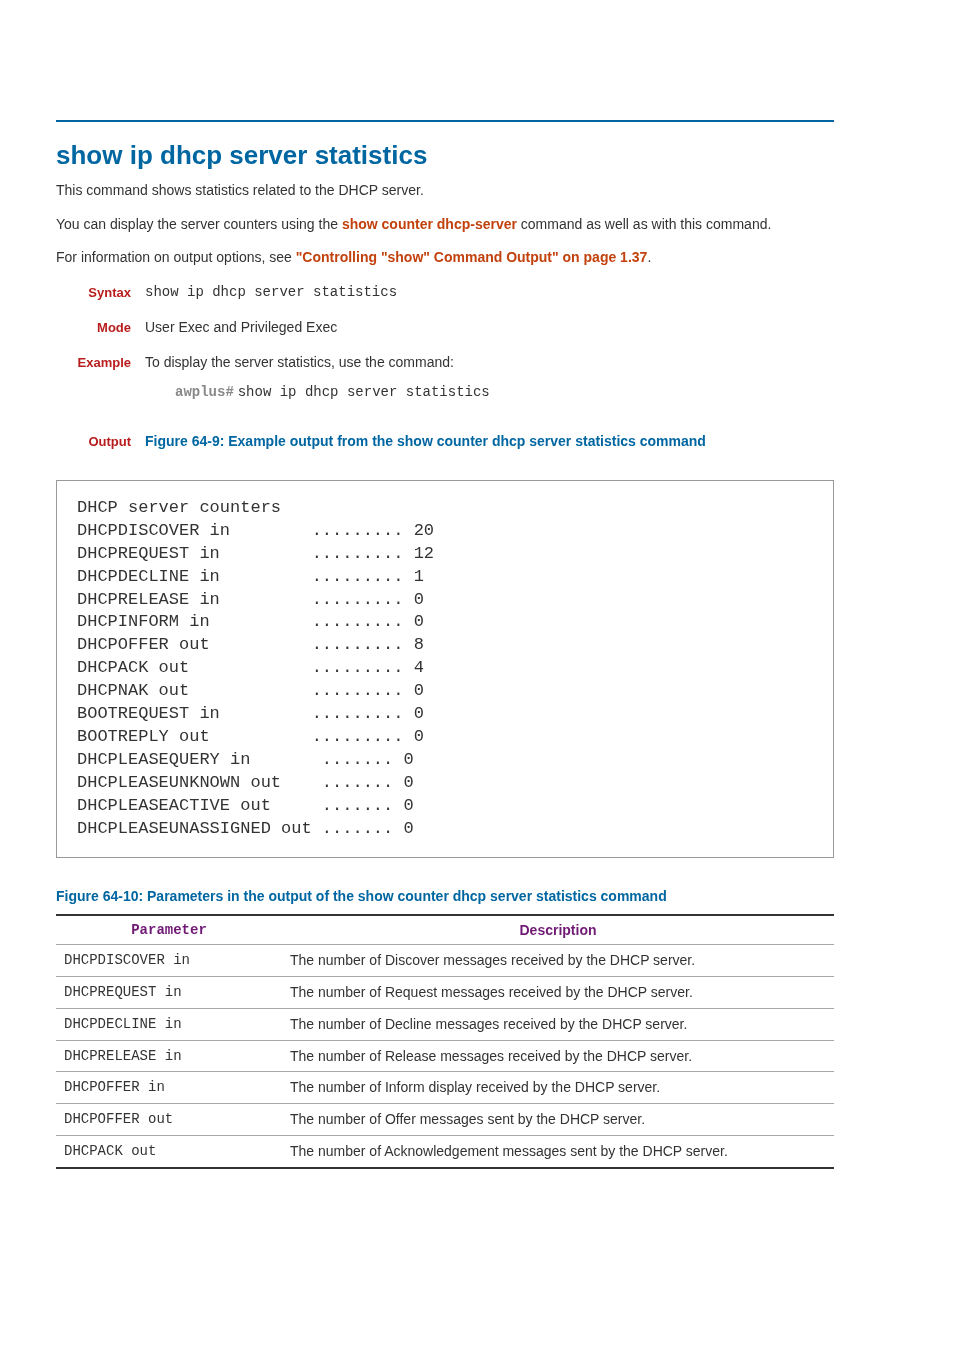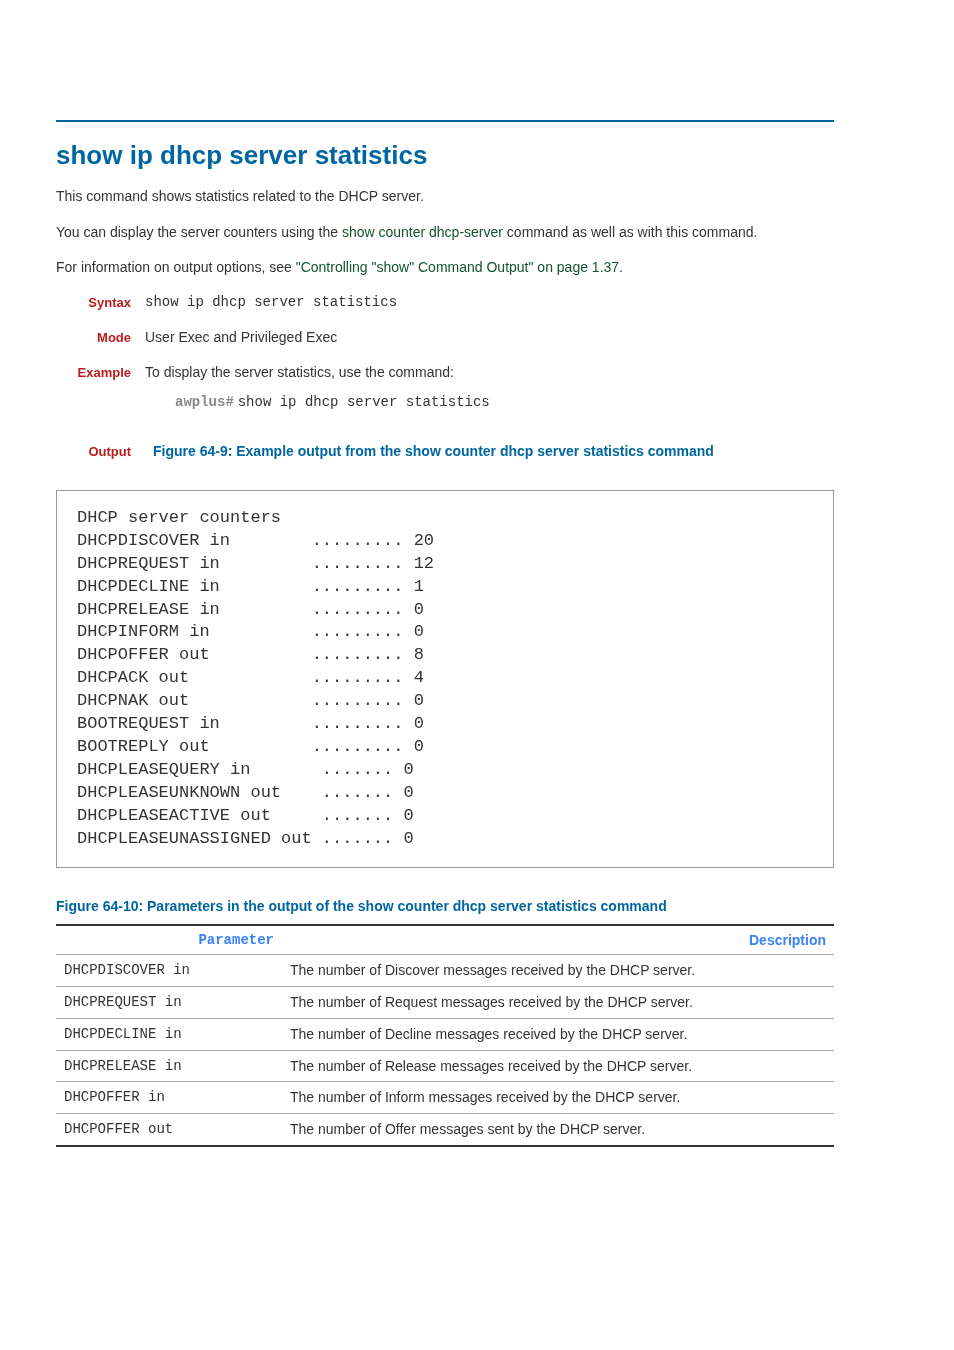--- a/index.html
+++ b/index.html
@@ -18,26 +18,26 @@
     border-top: 2px solid #0066a1;
     margin-bottom: 18px;
   }
   h1 {
     font-size: 26px;
     color: #0066a1;
     font-weight: bold;
     margin: 0 0 10px 0;
   }
   .body-text {
-    margin: 16px 0 14px 0;
+    margin: 8px 0 14px 0;
     line-height: 1.4;
   }
   .link {
-    color: #14532d;
-    font-weight: normal;
+    color: #c2410c;
+    font-weight: bold;
   }
   .field-row {
     display: flex;
     margin: 0 0 14px 0;
     line-height: 1.5;
   }
   .field-label {
     width: 75px;
     min-width: 75px;
     text-align: right;
@@ -76,22 +76,22 @@
     font-size: 17px;
     line-height: 1.35;
     white-space: pre;
   }
   table.params {
     width: 100%;
     border-collapse: collapse;
     font-size: 14px;
   }
   table.params thead th {
-    text-align: right;
-    color: #3b82f6;
+    text-align: center;
+    color: #701a75;
     font-weight: bold;
     border-top: 2px solid #333;
     border-bottom: 1px solid #aaa;
     padding: 6px 8px;
   }
   table.params tbody td {
     border-bottom: 1px solid #aaa;
     padding: 6px 8px;
     vertical-align: top;
     line-height: 1.35;
@@ -140,21 +140,21 @@
       <div class="example-cmd">
         <span class="prompt">awplus#</span>
         <span class="mono">show ip dhcp server statistics</span>
       </div>
     </div>
   </div>
 
   <div class="field-row" style="margin-bottom:4px;">
     <div class="field-label">Output</div>
     <div class="field-body">
-      <div class="fig-caption" style="margin-top:0;margin-left:8px;">Figure 64-9: Example output from the show counter dhcp server statistics command</div>
+      <div class="fig-caption" style="margin-top:0;">Figure 64-9: Example output from the show counter dhcp server statistics command</div>
     </div>
   </div>
 
   <div class="output-box">DHCP server counters
 DHCPDISCOVER in        ......... 20
 DHCPREQUEST in         ......... 12
 DHCPDECLINE in         ......... 1
 DHCPRELEASE in         ......... 0
 DHCPINFORM in          ......... 0
 DHCPOFFER out          ......... 8
@@ -188,22 +188,26 @@
         <tr>
           <td class="param-name">DHCPDECLINE in</td>
           <td>The number of Decline messages received by the DHCP server.</td>
         </tr>
         <tr>
           <td class="param-name">DHCPRELEASE in</td>
           <td>The number of Release messages received by the DHCP server.</td>
         </tr>
         <tr>
           <td class="param-name">DHCPOFFER in</td>
-          <td>The number of Inform messages received by the DHCP server.</td>
+          <td>The number of Inform display received by the DHCP server.</td>
         </tr>
         <tr>
           <td class="param-name">DHCPOFFER out</td>
           <td>The number of Offer messages sent by the DHCP server.</td>
         </tr>
+        <tr>
+          <td class="param-name">DHCPACK out</td>
+          <td>The number of Acknowledgement messages sent by the DHCP server.</td>
+        </tr>
       </tbody>
   </table>
 
 </div>
 
 </body></html>

